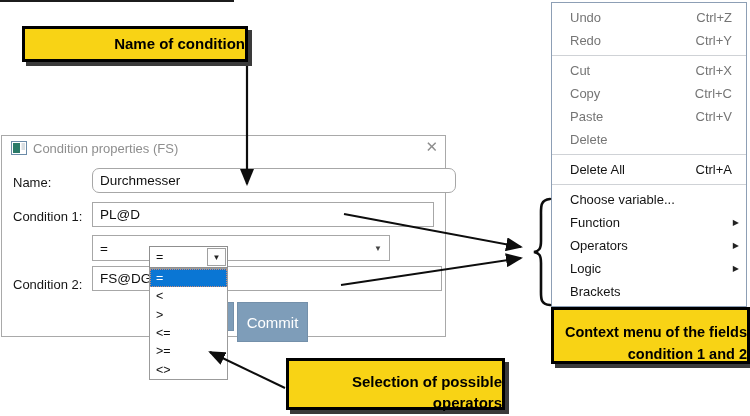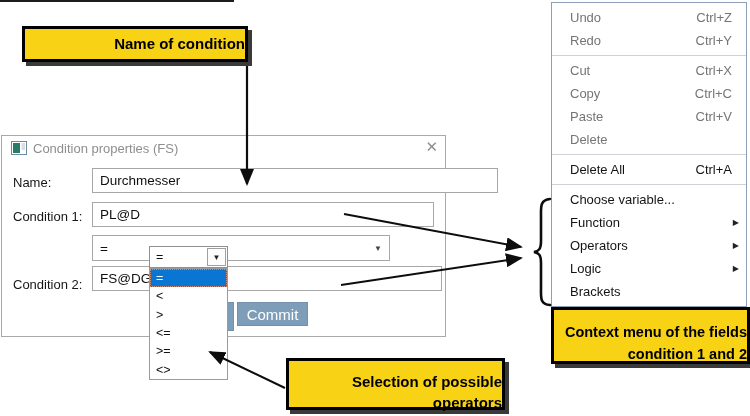--- a/index.html
+++ b/index.html
@@ -63,41 +63,41 @@
   <div class="abs dialog">
     <svg class="abs win-icon" viewBox="0 0 16 14">
       <rect x="0.5" y="0.5" width="15" height="13" fill="#ffffff" stroke="#6b8ba8"></rect>
       <rect x="2" y="2" width="7" height="10" fill="#2a7a68"></rect>
       <rect x="10.5" y="2" width="3.5" height="7" fill="#d9dee2"></rect>
     </svg>
     <div class="abs dlg-title">Condition properties (FS)</div>
     <div class="abs dlg-close">✕</div>
 
     <div class="abs lbl" style="left:11px;top:39px;">Name:</div>
-    <div class="abs field" style="left:90px;top:32px;width:406px;height:25px;">
+    <div class="abs field" style="left:90px;top:32px;width:364px;height:25px;border-radius:7px;">
       <span>Durchmesser</span>
     </div>
 
     <div class="abs lbl" style="left:11px;top:73px;">Condition 1:</div>
     <div class="abs field" style="left:90px;top:66px;width:342px;height:25px;">
       <span>PL@D</span>
     </div>
 
     <div class="abs field combo-wide">
       <span>=</span>
       <span class="arr">▼</span>
     </div>
 
     <div class="abs lbl" style="left:11px;top:141px;">Condition 2:</div>
     <div class="abs field" style="left:90px;top:130px;width:350px;height:25px;">
       <span>FS@DG</span>
     </div>
 
     <div class="abs btn" style="left:173px;top:166px;width:59px;height:29px;"></div>
-    <div class="abs btn" style="left:235px;top:166px;width:71px;height:24px;">Commit</div>
+    <div class="abs btn" style="left:235px;top:166px;width:71px;height:40px;">Commit</div>
   </div>
 
   <div class="abs dd-closed">
     <span>=</span>
     <span class="dd-btn">▼</span>
   </div>
   <div class="abs dd-list" id="dd-list">
       <div class="dd-item selected">=</div>
       <div class="dd-item">&lt;</div>
       <div class="dd-item">&gt;</div>

